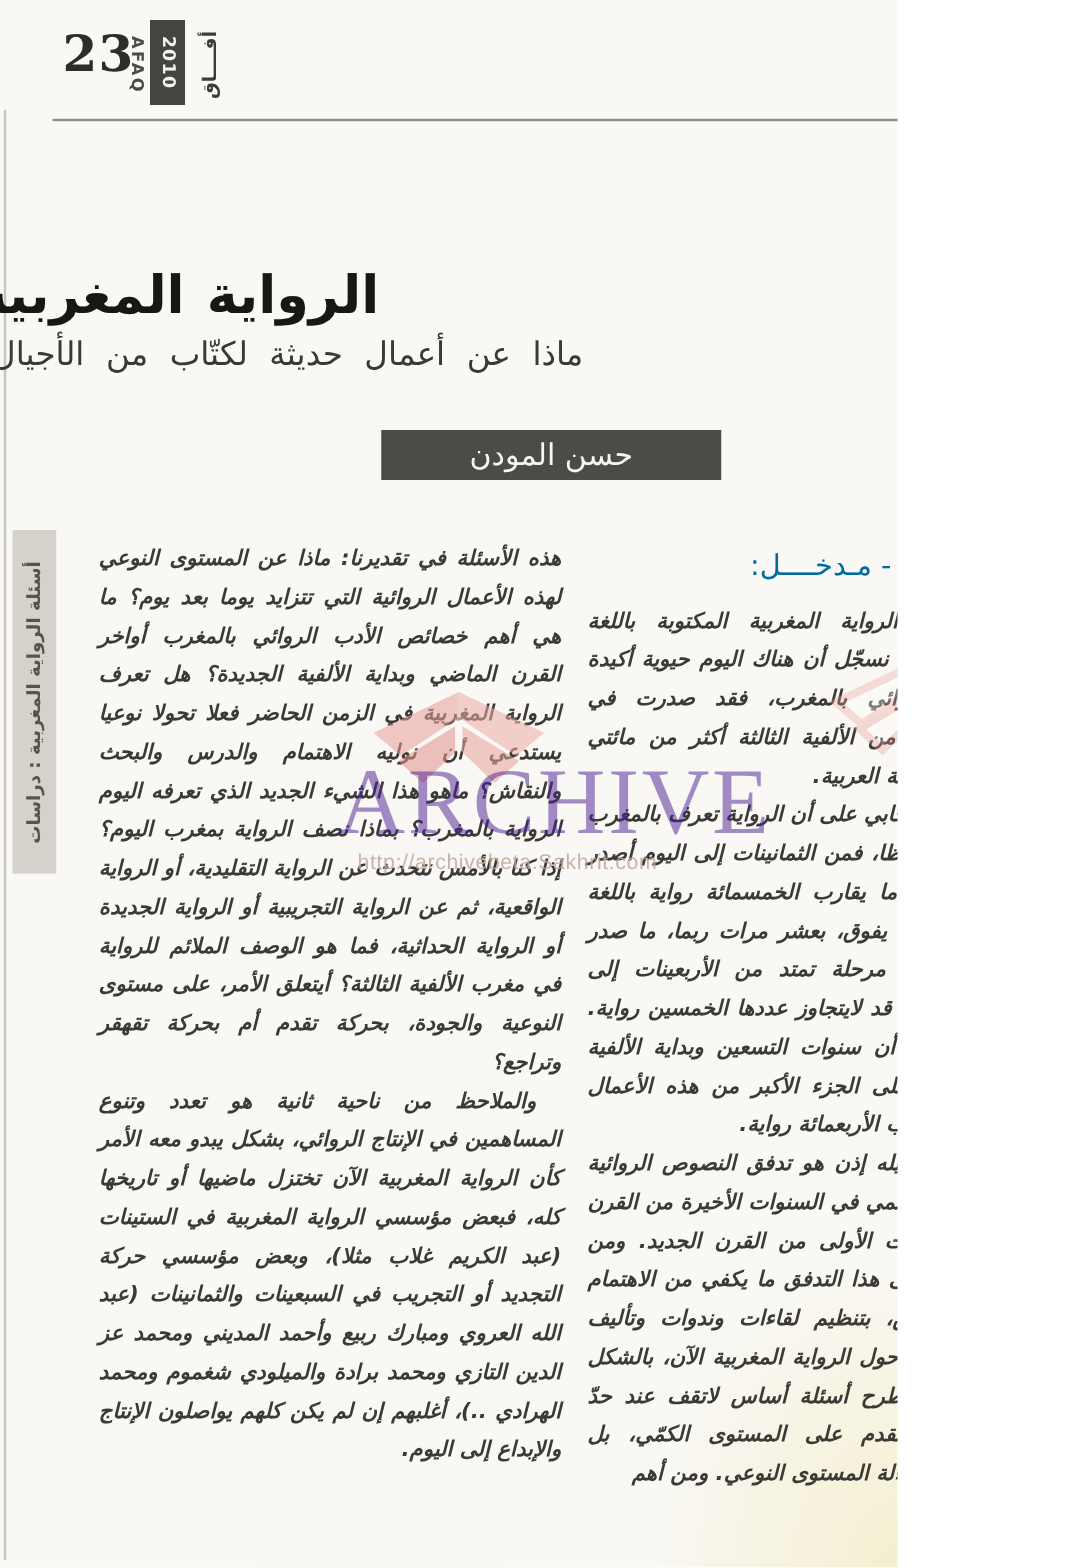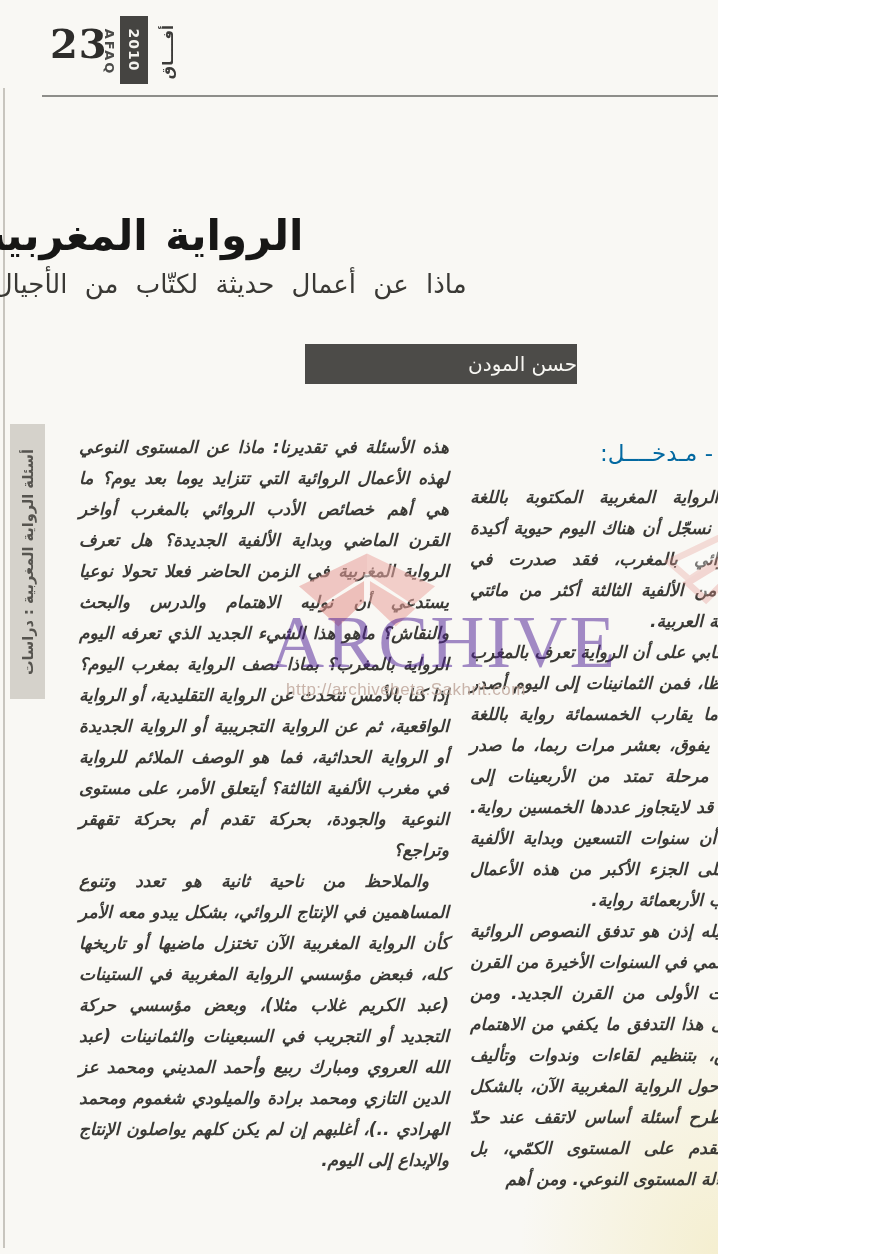--- a/index.html
+++ b/index.html
@@ -60,22 +60,22 @@
     margin: 0; font-size: 42px; font-weight: bold;
     color: #171716; line-height: 1.25; word-spacing: 3px;
   }
   .page-subtitle {
     margin: 6px 0 15px 0; font-size: 26px; font-weight: normal;
     color: #3a3935; white-space: nowrap; word-spacing: 9px; letter-spacing: 0.5px;
   }
   .author-box {
     position: absolute; left: 305px; top: 344px;
     width: 272px; height: 40px; background: #4c4b48;
-    color: #f7f6f2; font-size: 20px;
-    display: flex; align-items: center; 
+    color: #f7f6f2; font-size: 24px;
+    display: flex; align-items: center; justify-content: center;
     direction: rtl;
   }
 
   
   .columns {
     position: absolute; top: 432px; left: 78px; width: 762px;
     direction: rtl; display: flex; gap: 21px; color: #3b3a36;
   }
   .col {
     width: 370px; text-align: justify;

